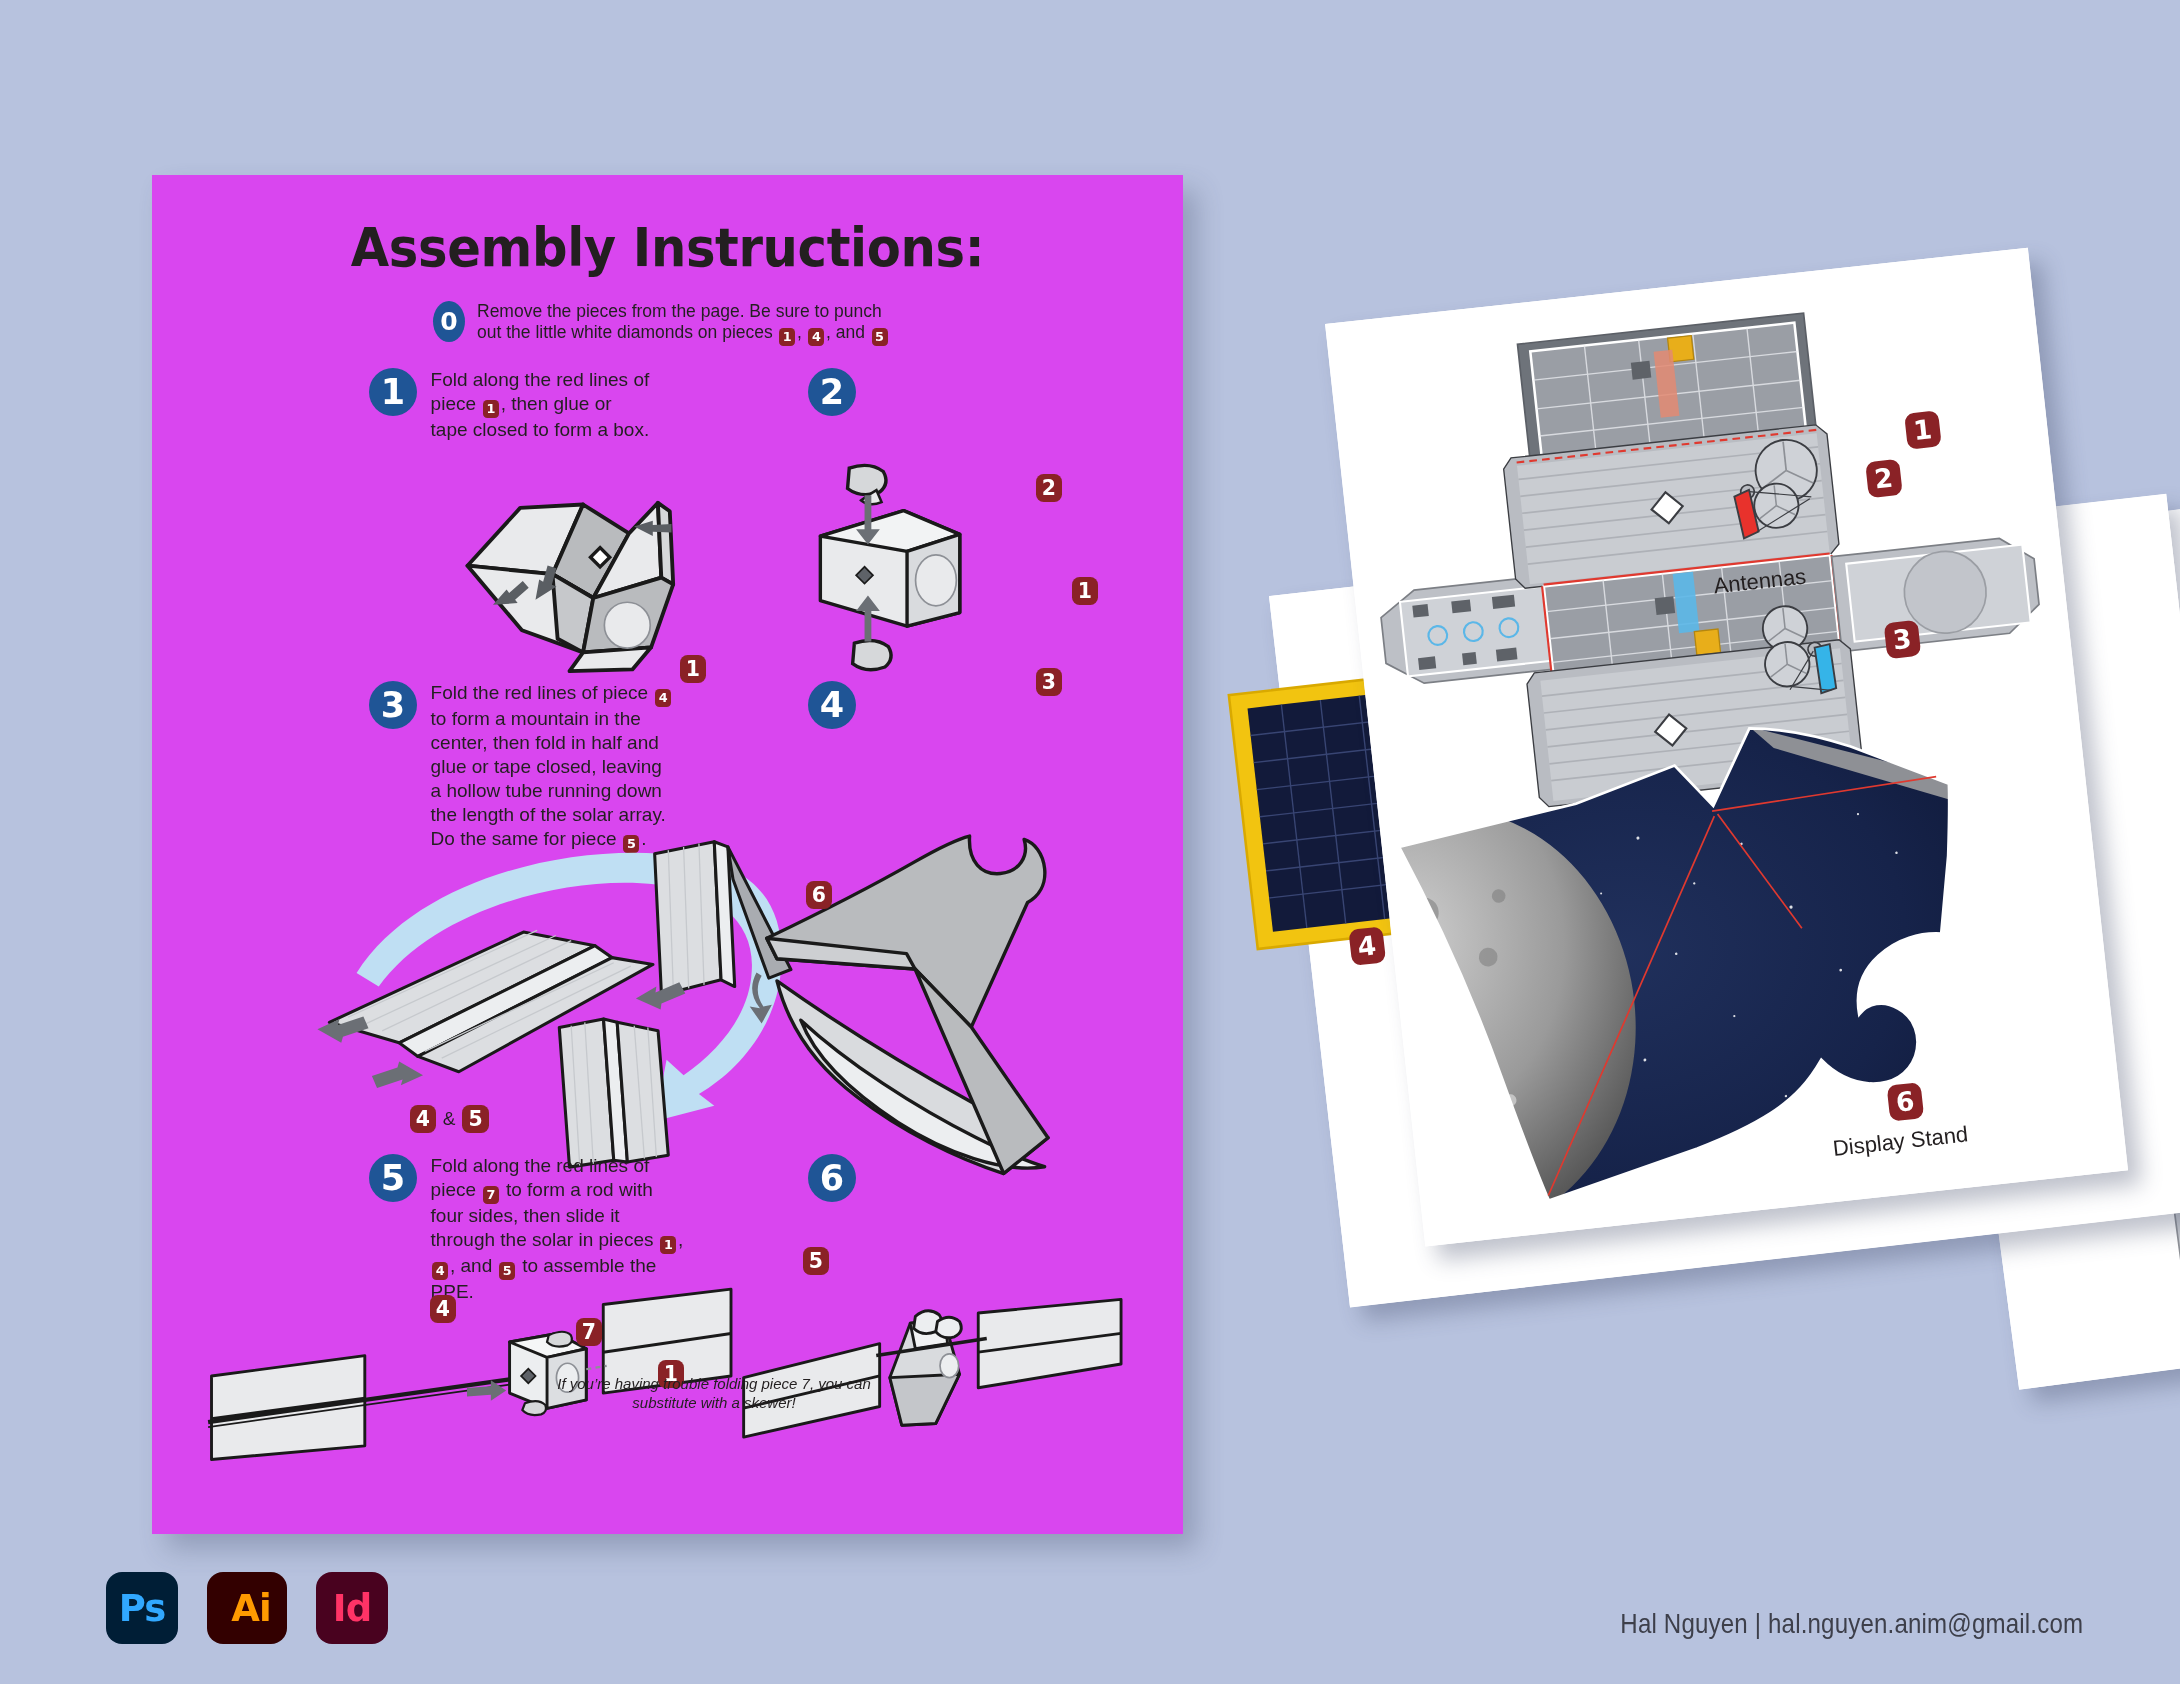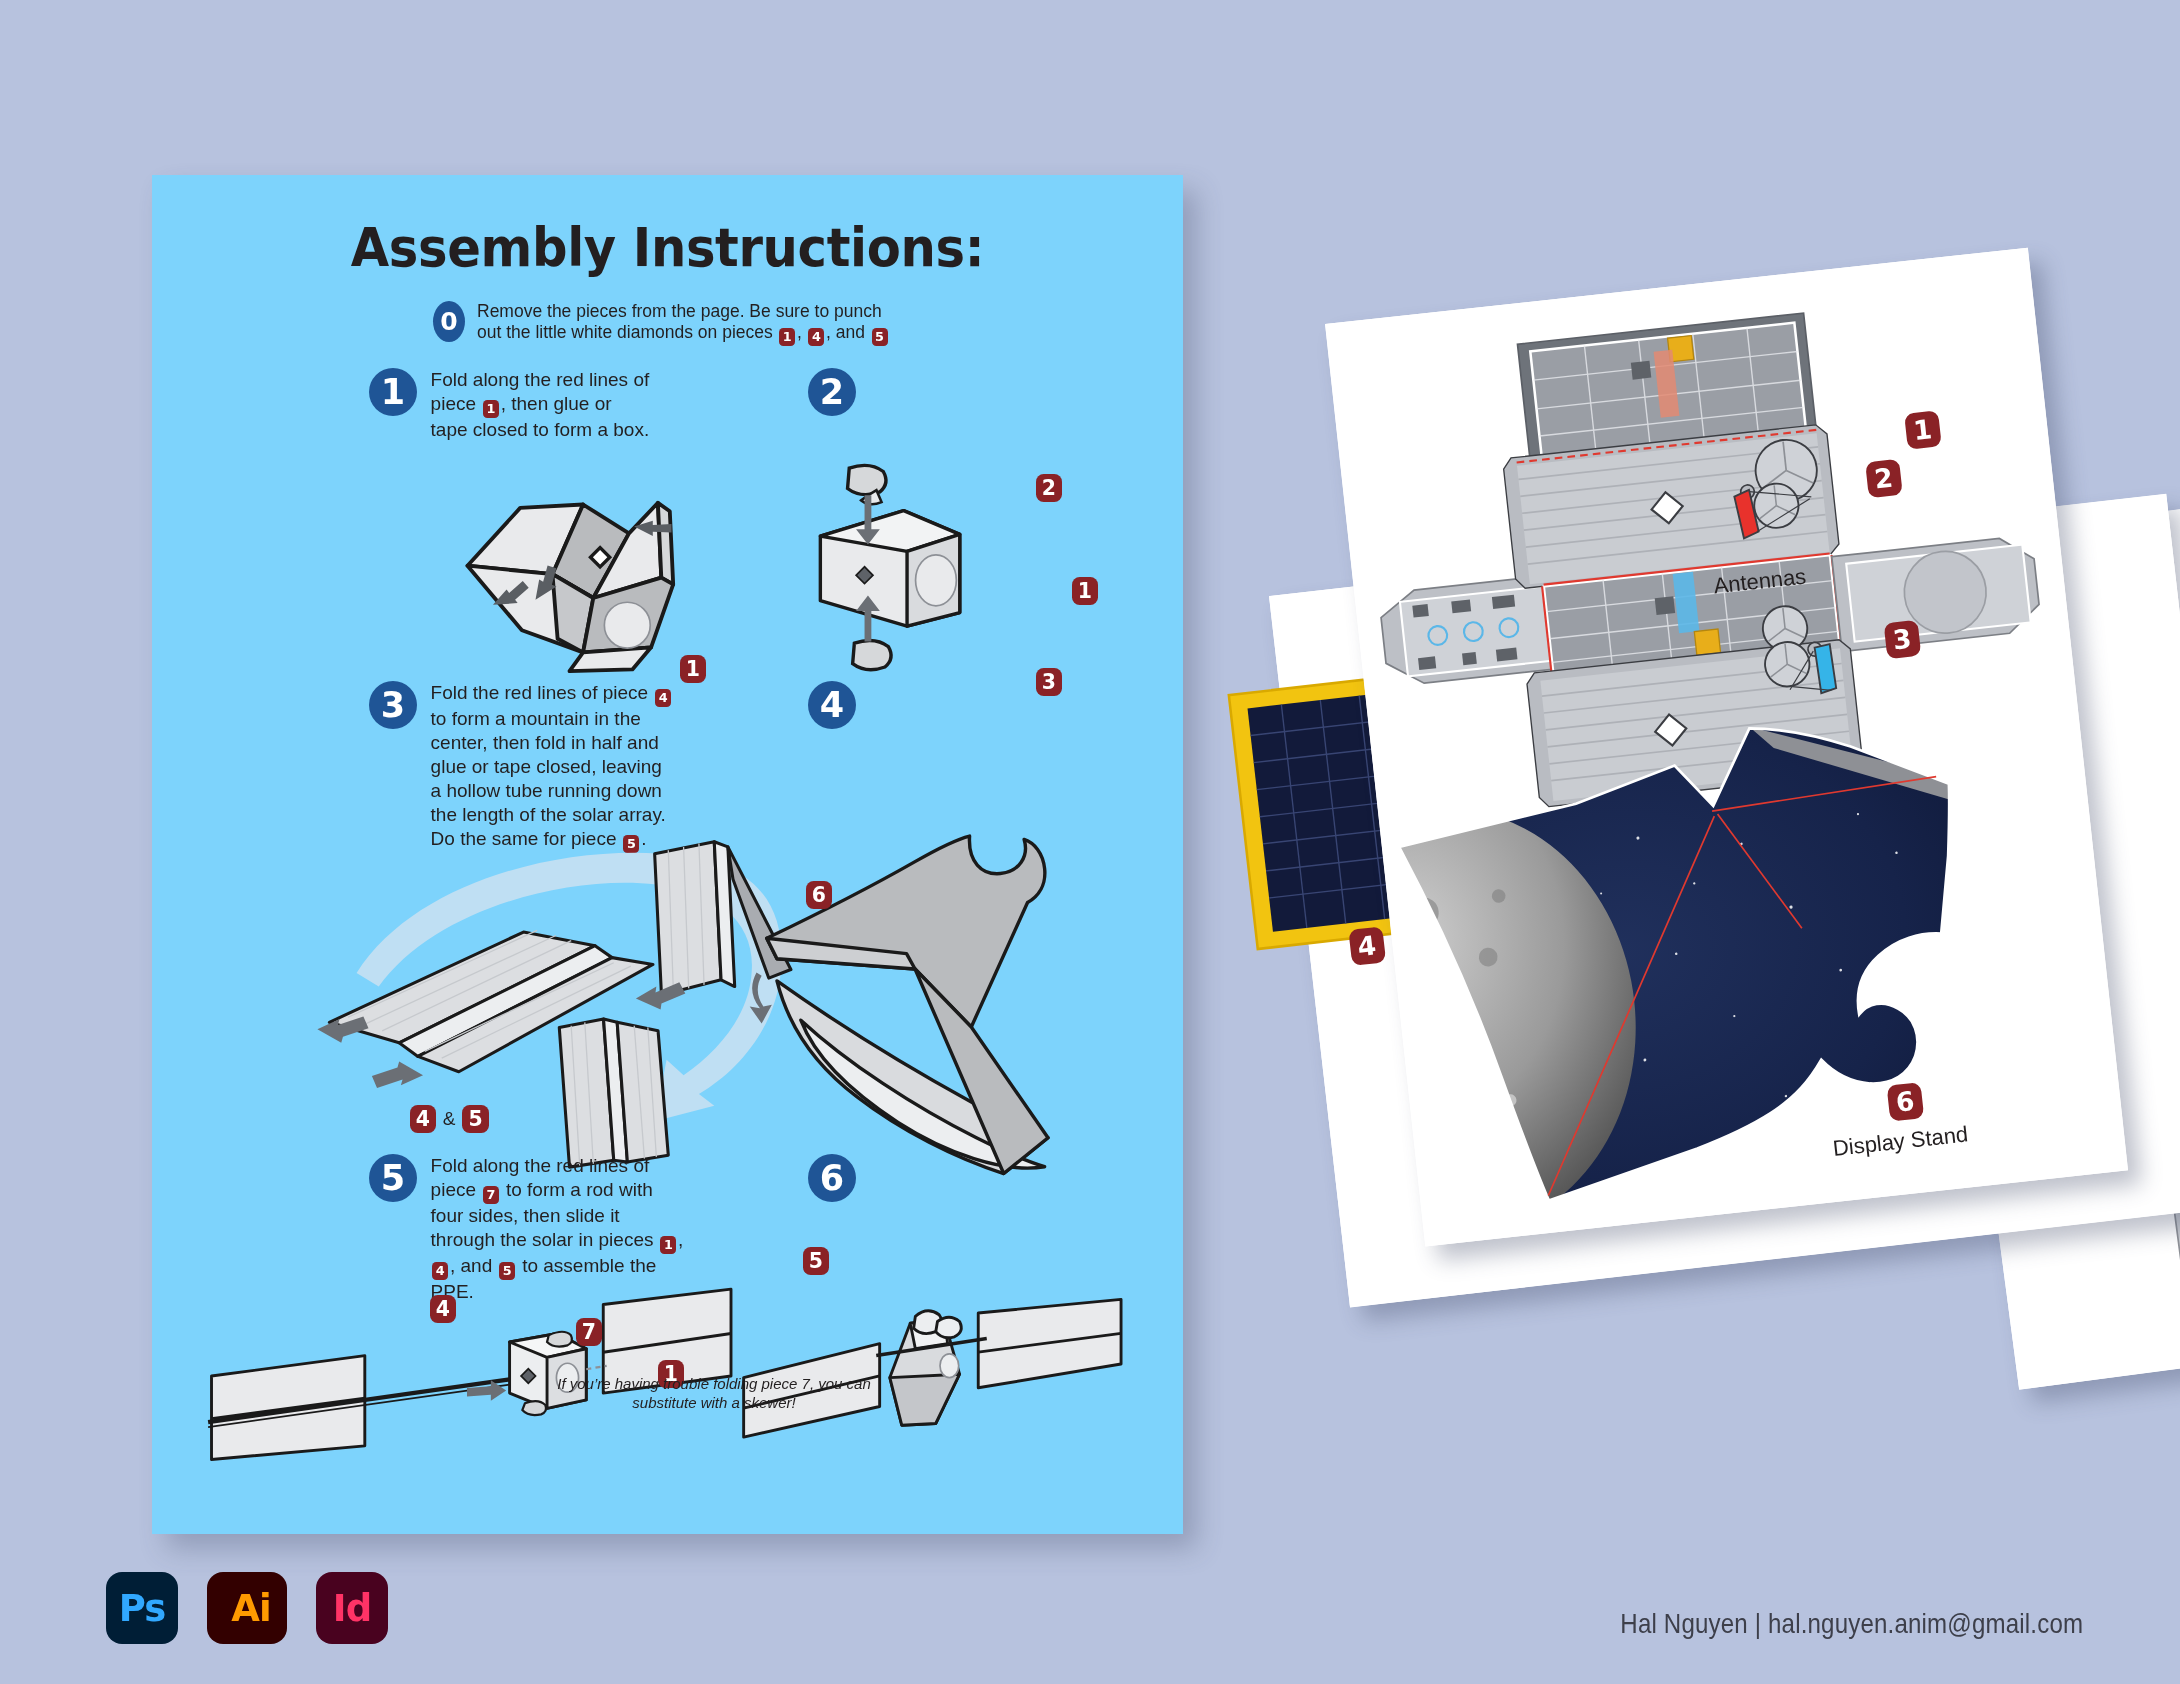--- a/index.html
+++ b/index.html
@@ -26,21 +26,21 @@
   }
   
   #sheet-main{
     left:1325px;top:324px;width:707px;height:928px;
     transform:rotate(-6.2deg);transform-origin:0 0;
   }
 
   
   #instruction-sheet{
     position:absolute;left:152px;top:175px;width:1031px;height:1359px;
-    background:#7dd3fc;box-shadow:13.6px 15.3px 25.6px rgba(60,70,100,.30);
+    background:#d946ef;box-shadow:13.6px 15.3px 25.6px rgba(60,70,100,.30);
   }
 
   h1.title{
     margin:0;padding:41px 0 0 0;text-align:center;
     font-family:"DejaVu Sans", sans-serif;
     font-weight:bold;font-size:54px;letter-spacing:-0.4px;color:#231f20;
     transform:scaleX(.92);
   }
 
   

